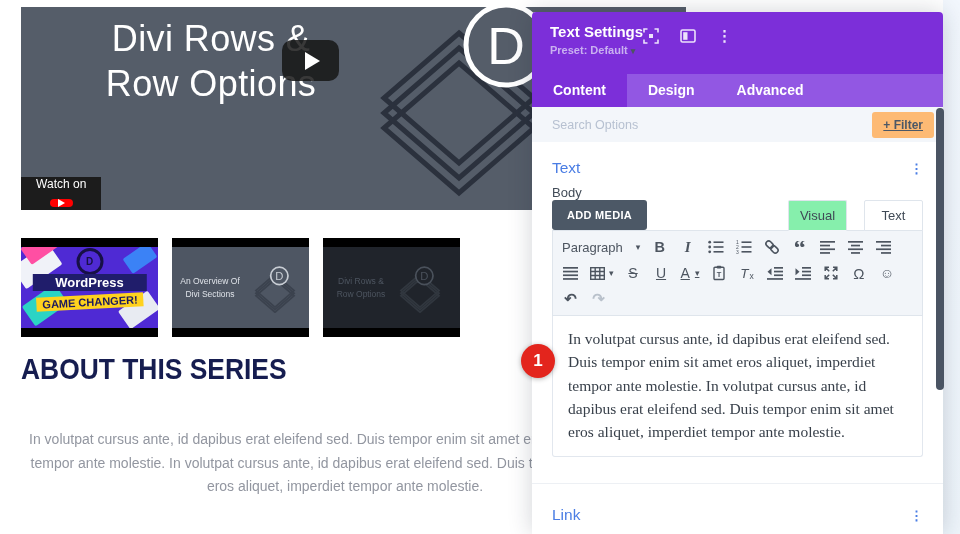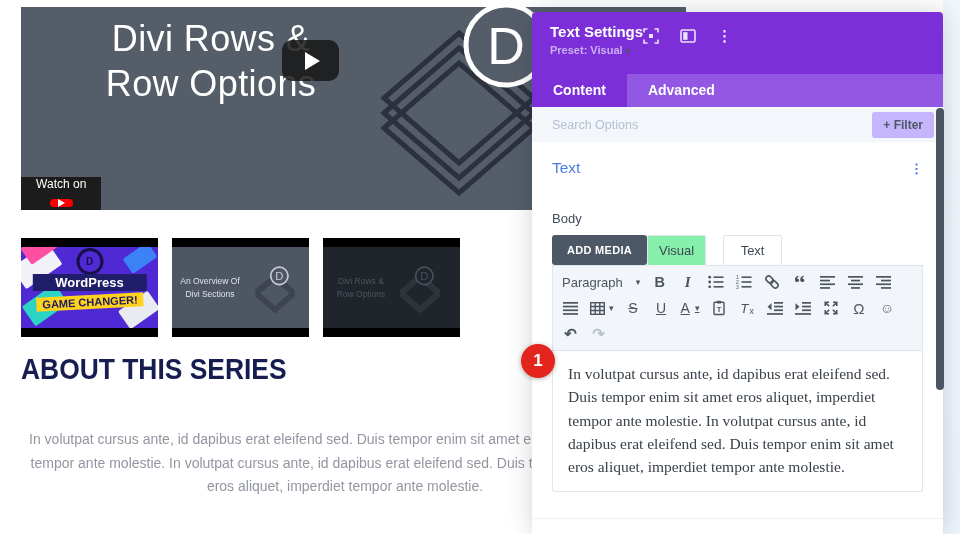--- a/index.html
+++ b/index.html
@@ -63,28 +63,28 @@
   .ph-icons{display:flex;gap:21px;color:#ece2fb;padding-top:5px;align-items:flex-start;}
   .ph-icons .ic{cursor:pointer;line-height:16px;}
   .kebab{font-size:15px;font-weight:700;}
   .tabs{height:33px;background:#9257e3;display:flex;}
   .tab{padding:0 21px;line-height:33px;color:#fff;font-size:14px;font-weight:700;cursor:pointer;}
   .tab.active{background:#7c2fd9;}
   .searchrow{height:35px;background:#f3f6fa;display:flex;align-items:center;
     padding:0 9px 0 18px;justify-content:space-between;}
   .search{background:transparent;border:none;outline:none;font-size:12.5px;color:#6b7787;width:220px;font-family:inherit;}
   .search::placeholder{color:#b7c1d1;}
-  .filter{background:#c4b5fd;border:none;border-radius:3px;color:#4c5866;font-size:12px;
-    padding:6px 11px;font-weight:600;cursor:pointer;font-family:inherit;}
+  .filter{background:#fdba74;border:none;border-radius:3px;color:#4c5866;font-size:12px;
+    padding:6px 11px;font-weight:600;cursor:pointer;font-family:inherit;text-decoration:underline;}
   .pcontent{padding:17px 20px 0;background:#fff;}
   .sec-head{display:flex;justify-content:space-between;align-items:center;}
   .sec-title{color:#4a7de4;font-size:15.5px;cursor:pointer;}
   .sec-dots{color:#4a7de4;font-size:13px;font-weight:700;cursor:pointer;}
-  .field-label{margin-top:34px;font-size:13px;color:#414b57;}
-  .media-row{margin-top:9px;display:flex;justify-content:flex-start;align-items:flex-end;}
+  .field-label{margin-top:8px;font-size:13px;color:#414b57;}
+  .media-row{display:flex;justify-content:space-between;align-items:flex-end;gap:44px;}
   .addmedia{background:#4c5866;color:#fff;font-size:11px;font-weight:700;letter-spacing:.3px;
     border:none;border-radius:3px;padding:9px 15px;cursor:pointer;font-family:inherit;}
   .edtabs{display:flex;gap:17px;}
   .edtab{width:57px;height:29px;line-height:29px;text-align:center;font-size:13px;color:#3f4955;
     background:#fff;border:1px solid #dfe5ec;border-radius:2px 2px 0 0;margin-bottom:-1px;
     position:relative;z-index:2;cursor:pointer;}
   .edtab.active{background:#86efac;border-bottom-color:#f2f5f9;}
   .toolbar{background:#f2f5f9;border:1px solid #dfe5ec;padding:8px 9px;display:flex;flex-wrap:wrap;
     column-gap:11px;row-gap:10px;align-items:center;color:#4d5560;}
   .tb{display:inline-flex;align-items:center;justify-content:center;min-width:17px;height:16px;
@@ -198,21 +198,21 @@
   </div>
 
   <h2 class="about">ABOUT THIS SERIES</h2>
   <p class="about-body">In volutpat cursus ante, id dapibus erat eleifend sed. Duis tempor enim sit amet eros aliquet, imperdiet tempor ante molestie. In volutpat cursus ante, id dapibus erat eleifend sed. Duis tempor enim sit amet eros aliquet, imperdiet tempor ante molestie.</p>
 
   <aside class="panel">
     <header class="ph">
       <div>
         <div class="ph-title">Text Settings</div>
         <div class="ph-preset">
-          <span>Preset: Visual</span>
+          <span>Preset: Default</span>
           <span class="caret">▾</span>
         </div>
       </div>
       <div class="ph-icons">
         <span class="ic">
           <svg width="16" height="16" viewBox="0 0 16 16" fill="none" stroke="currentColor" stroke-width="1.6">
             <path d="M1 4.5 V1 h3.5 M11.5 1 H15 v3.5 M15 11.5 V15 h-3.5 M4.5 15 H1 v-3.5"></path>
             <rect x="6" y="6" width="4" height="4" fill="currentColor" stroke="none"></rect>
           </svg>
         </span>
@@ -221,20 +221,21 @@
             <rect x="1" y="2" width="14" height="12" rx="1.5" fill="none" stroke="currentColor" stroke-width="1.6"></rect>
             <rect x="3.2" y="4.2" width="4.3" height="7.6" fill="currentColor"></rect>
           </svg>
         </span>
         <span class="ic kebab">⋮</span>
       </div>
     </header>
 
     <nav class="tabs">
       <div class="tab active">Content</div>
+      <div class="tab">Design</div>
       <div class="tab">Advanced</div>
     </nav>
 
     <div class="searchrow">
       <input class="search" type="text" placeholder="Search Options" style="">
       <button class="filter">+ Filter</button>
     </div>
 
     <div class="pcontent">
       <div class="sec-head">

